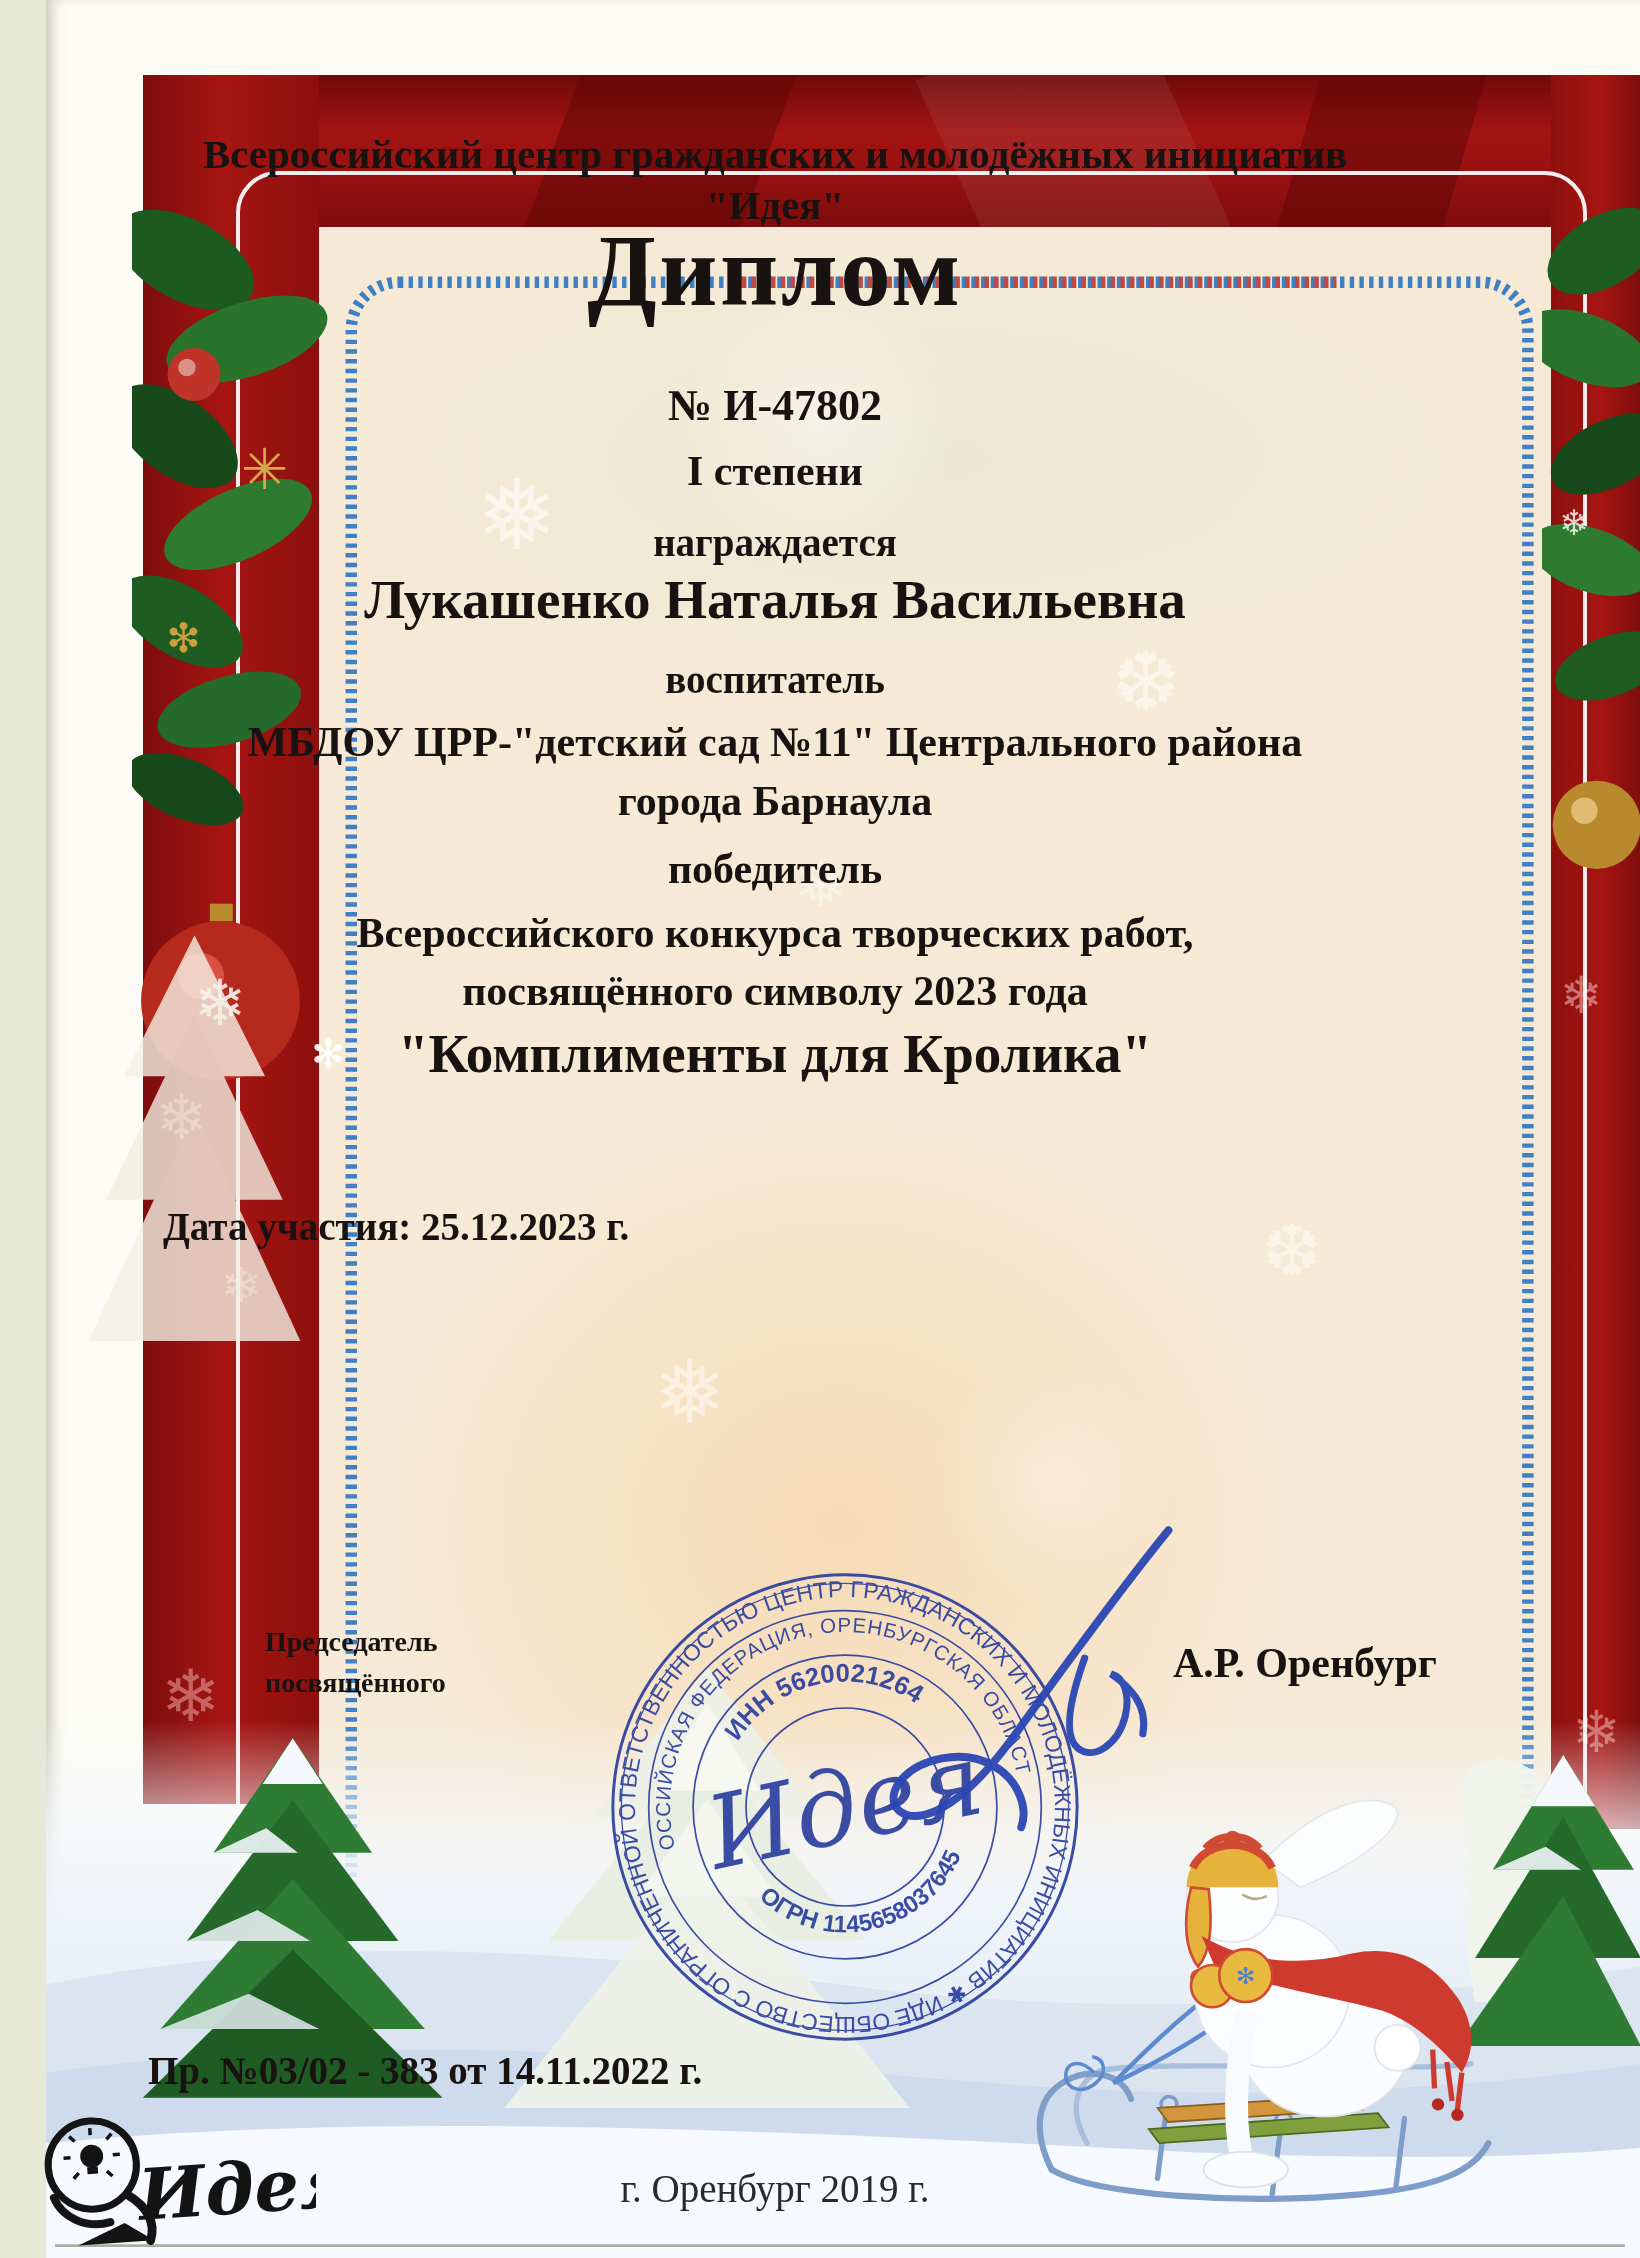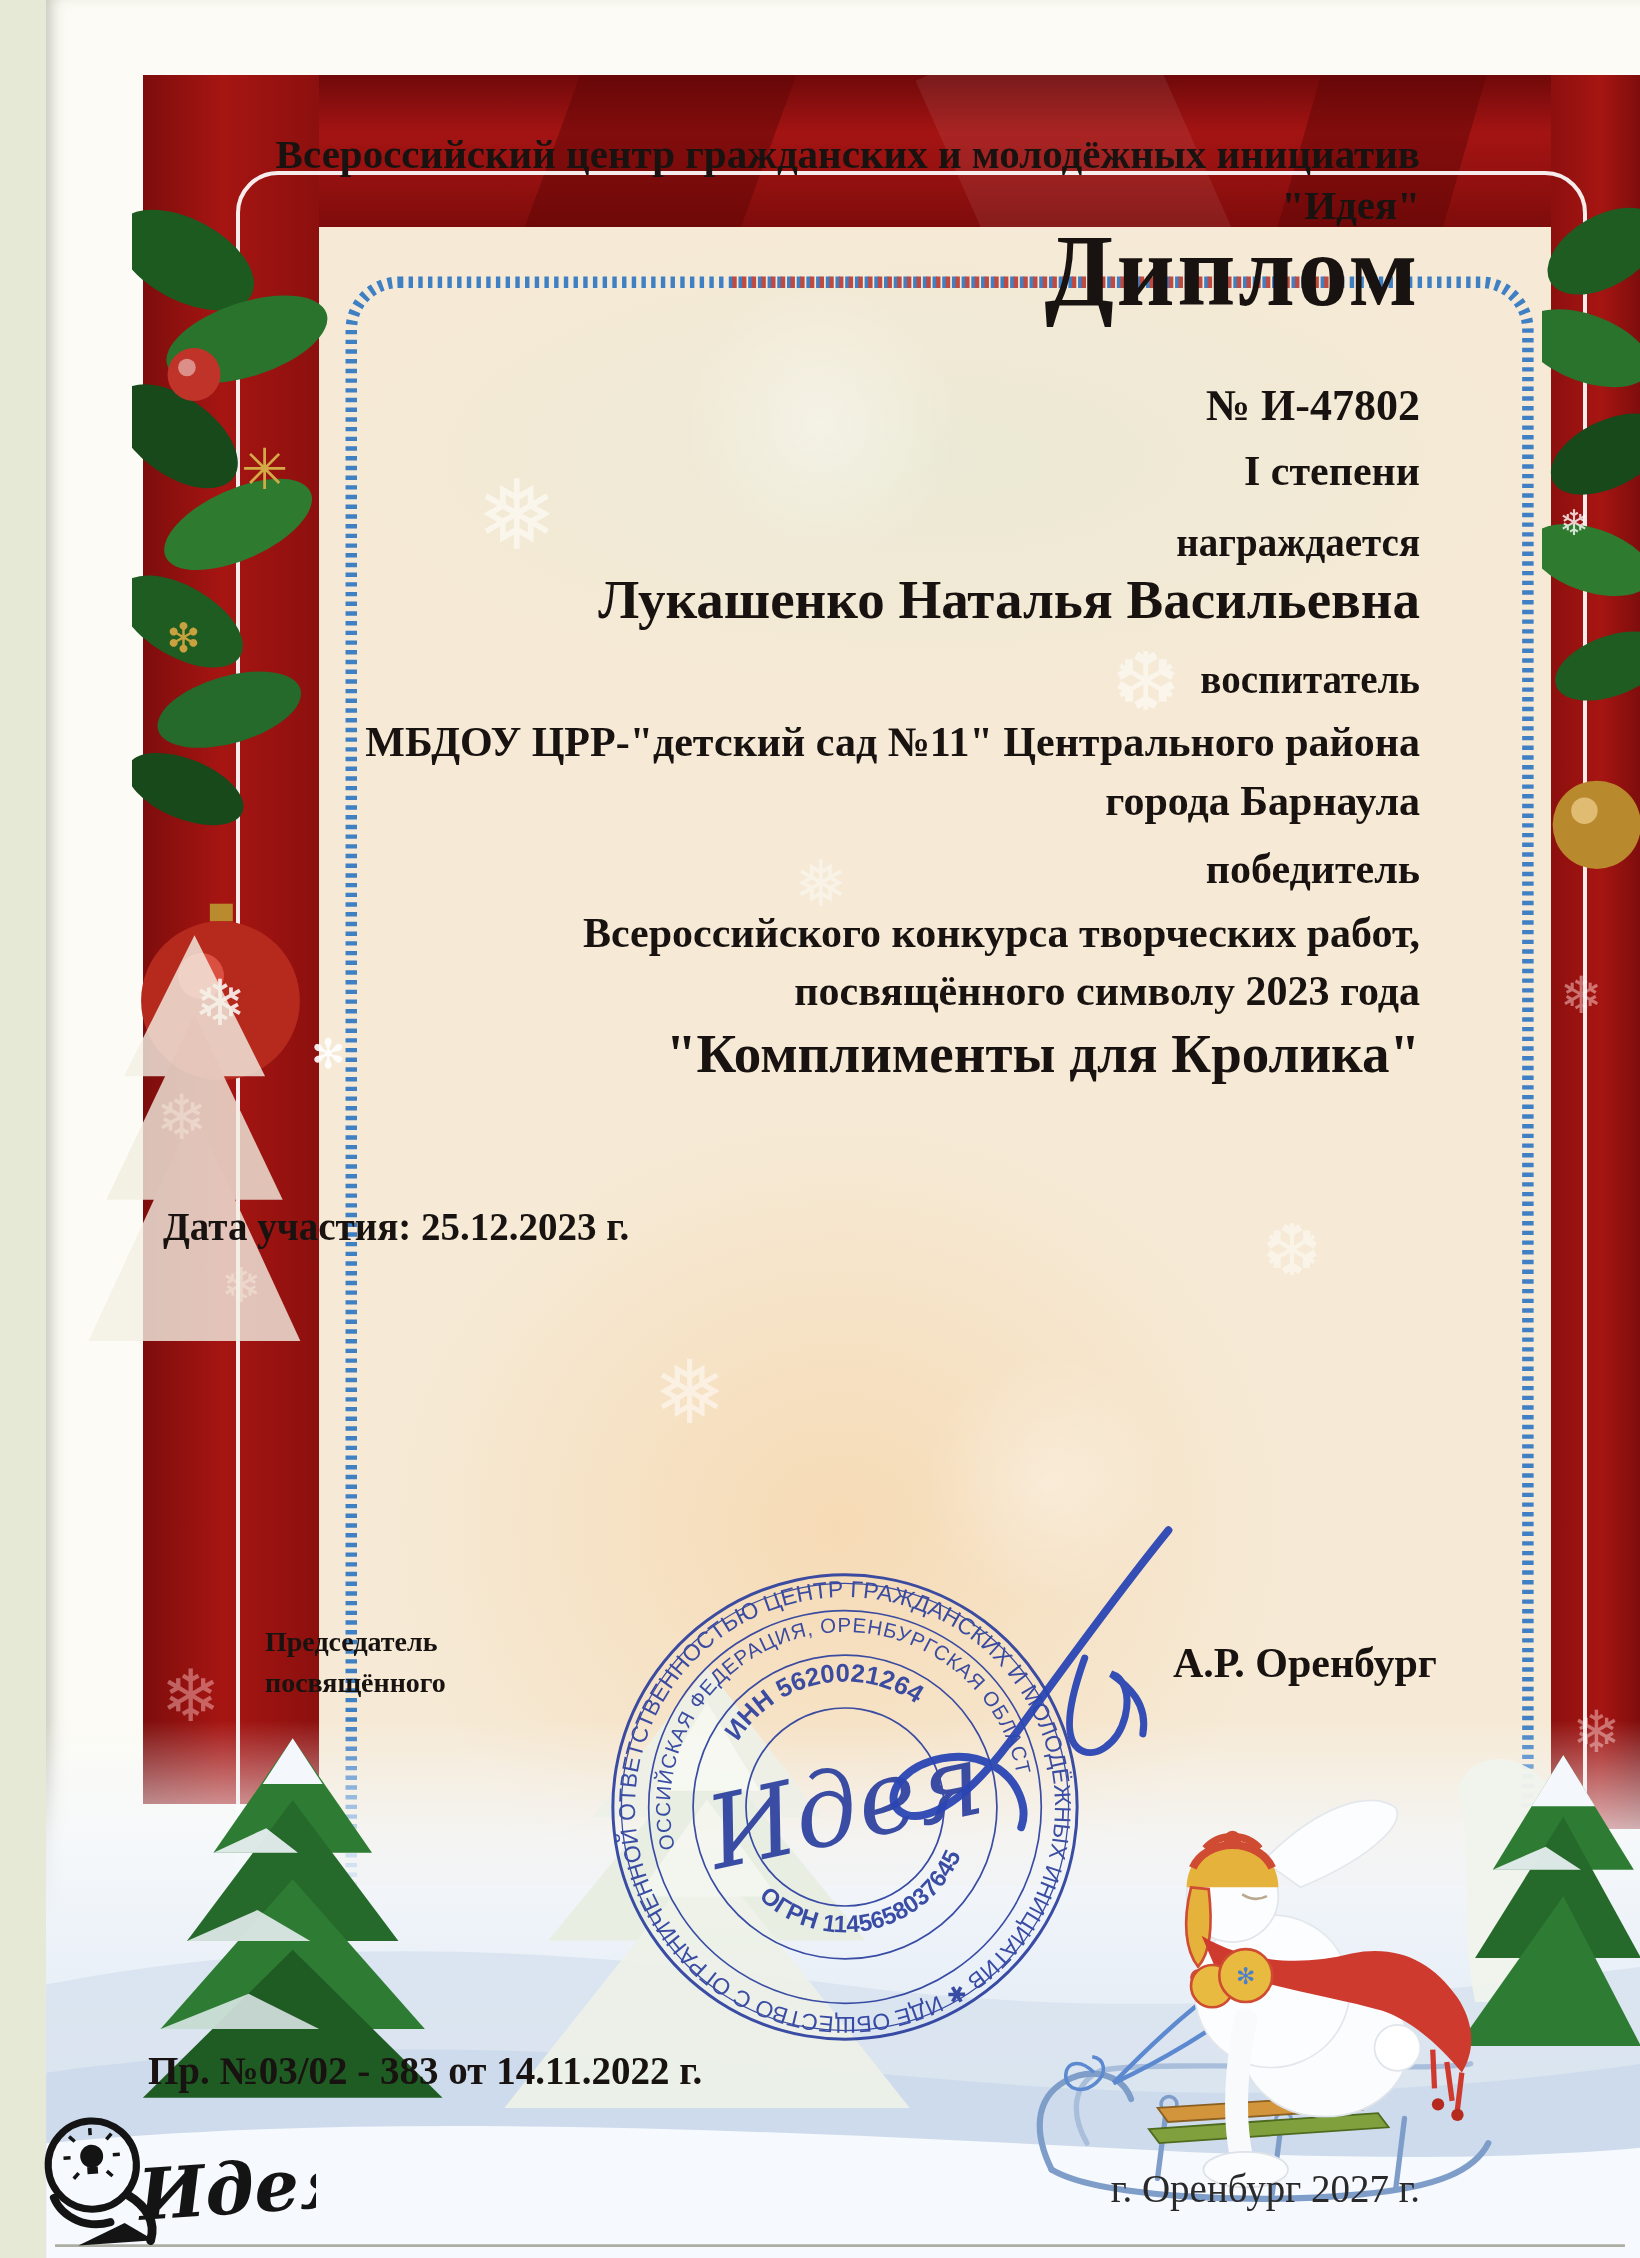--- a/index.html
+++ b/index.html
@@ -1,18 +1,18 @@
 <!DOCTYPE html>
 <html style="font-size:14px"><head>
 <meta charset="utf-8">
 <style>
   html,body{margin:0;padding:0;background:#e7e9d7;}
   #page{position:relative;width:1641px;height:2258px;overflow:hidden;background:#e7e9d7;}
   .abs{position:absolute;}
-  .t{position:absolute;font-family:"Liberation Serif",serif;font-weight:700;color:#181310;text-align:right;left:150px;width:1270px;line-height:1.25;}
+  .t{position:absolute;font-family:"Liberation Serif",serif;font-weight:700;color:#181310;text-align:center;left:140px;width:1270px;line-height:1.25;}
   .wm{position:absolute;font-family:"DejaVu Sans",sans-serif;color:#fff;}
   .paper{position:absolute;left:46px;top:0;width:1595px;height:2258px;background:#fcfbf5;box-shadow:inset 12.4px 0 17.6px -10.6px rgba(70,70,45,.4);}
   .bandtop{position:absolute;left:143px;top:75px;width:1498px;height:152px;overflow:hidden;
     background:linear-gradient(180deg,#70090a 0%,#a31413 38%,#941110 68%,#7e0c0b 100%);}
   .bandleft{position:absolute;left:143px;top:75px;width:176px;height:1729px;overflow:hidden;
     background:linear-gradient(90deg,#7d0d0c 0%,#a61512 45%,#8c100e 100%);}
   .bandright{position:absolute;left:1551px;top:75px;width:90px;height:1754px;overflow:hidden;
     background:linear-gradient(90deg,#8c100e 0%,#a61512 55%,#7d0d0c 100%);}
   .whiteframe{position:absolute;left:236px;top:171px;width:1343px;height:1782px;border:4.4px solid rgba(255,255,255,.92);border-radius:42px;}
   .cream{position:absolute;left:319px;top:227px;width:1232px;height:1659px;background:#f6ead6;}
@@ -237,21 +237,21 @@
   </svg>
 
   <svg class="abs" style="left:820px;top:1517px;" width="406" height="379" viewBox="0 0 460 430">
     <g fill="none" stroke="#2a46b4" stroke-width="9" stroke-linecap="round" opacity="0.95">
       <path d="M 395,15 C 330,95 255,200 215,255 C 185,295 150,330 118,338 C 88,345 72,322 92,298 C 112,275 160,262 196,282 C 225,298 236,330 228,352"></path>
       <path d="M 300,160 C 282,210 276,248 292,262 C 310,277 338,258 346,226 C 352,200 344,182 330,178 C 350,192 372,212 366,246" stroke-width="8"></path>
     </g>
   </svg>
 
   <div class="t" style="top:2047px;left:148px;width:auto;text-align:left;font-size:39px;">Пр. №03/02 - 383 от 14.11.2022 г.</div>
-  <div class="t" style="top:2165px;font-size:39px;font-weight:400;color:#2a2a2a;">г. Оренбург 2027 г.</div>
+  <div class="t" style="top:2165px;font-size:39px;font-weight:400;color:#2a2a2a;">г. Оренбург 2019 г.</div>
 
   <svg class="abs" style="left:16px;top:2105px;" width="300" height="154" viewBox="0 0 340 174">
     <g transform="rotate(-4 170 87)">
       <circle cx="88" cy="62" r="50" fill="none" stroke="#141414" stroke-width="8"></circle>
       <path d="M 125,98 C 145,112 156,130 148,152" fill="none" stroke="#141414" stroke-width="10" stroke-linecap="round"></path>
       <path d="M 42,96 C 50,120 78,134 104,128" fill="none" stroke="#141414" stroke-width="9" stroke-linecap="round"></path>
       <polygon points="66,152 152,152 120,130" fill="#141414"></polygon>
       <g>
         <circle cx="88" cy="52" r="13" fill="#141414"></circle>
         <rect x="82" y="64" width="12" height="8" fill="#141414"></rect>

